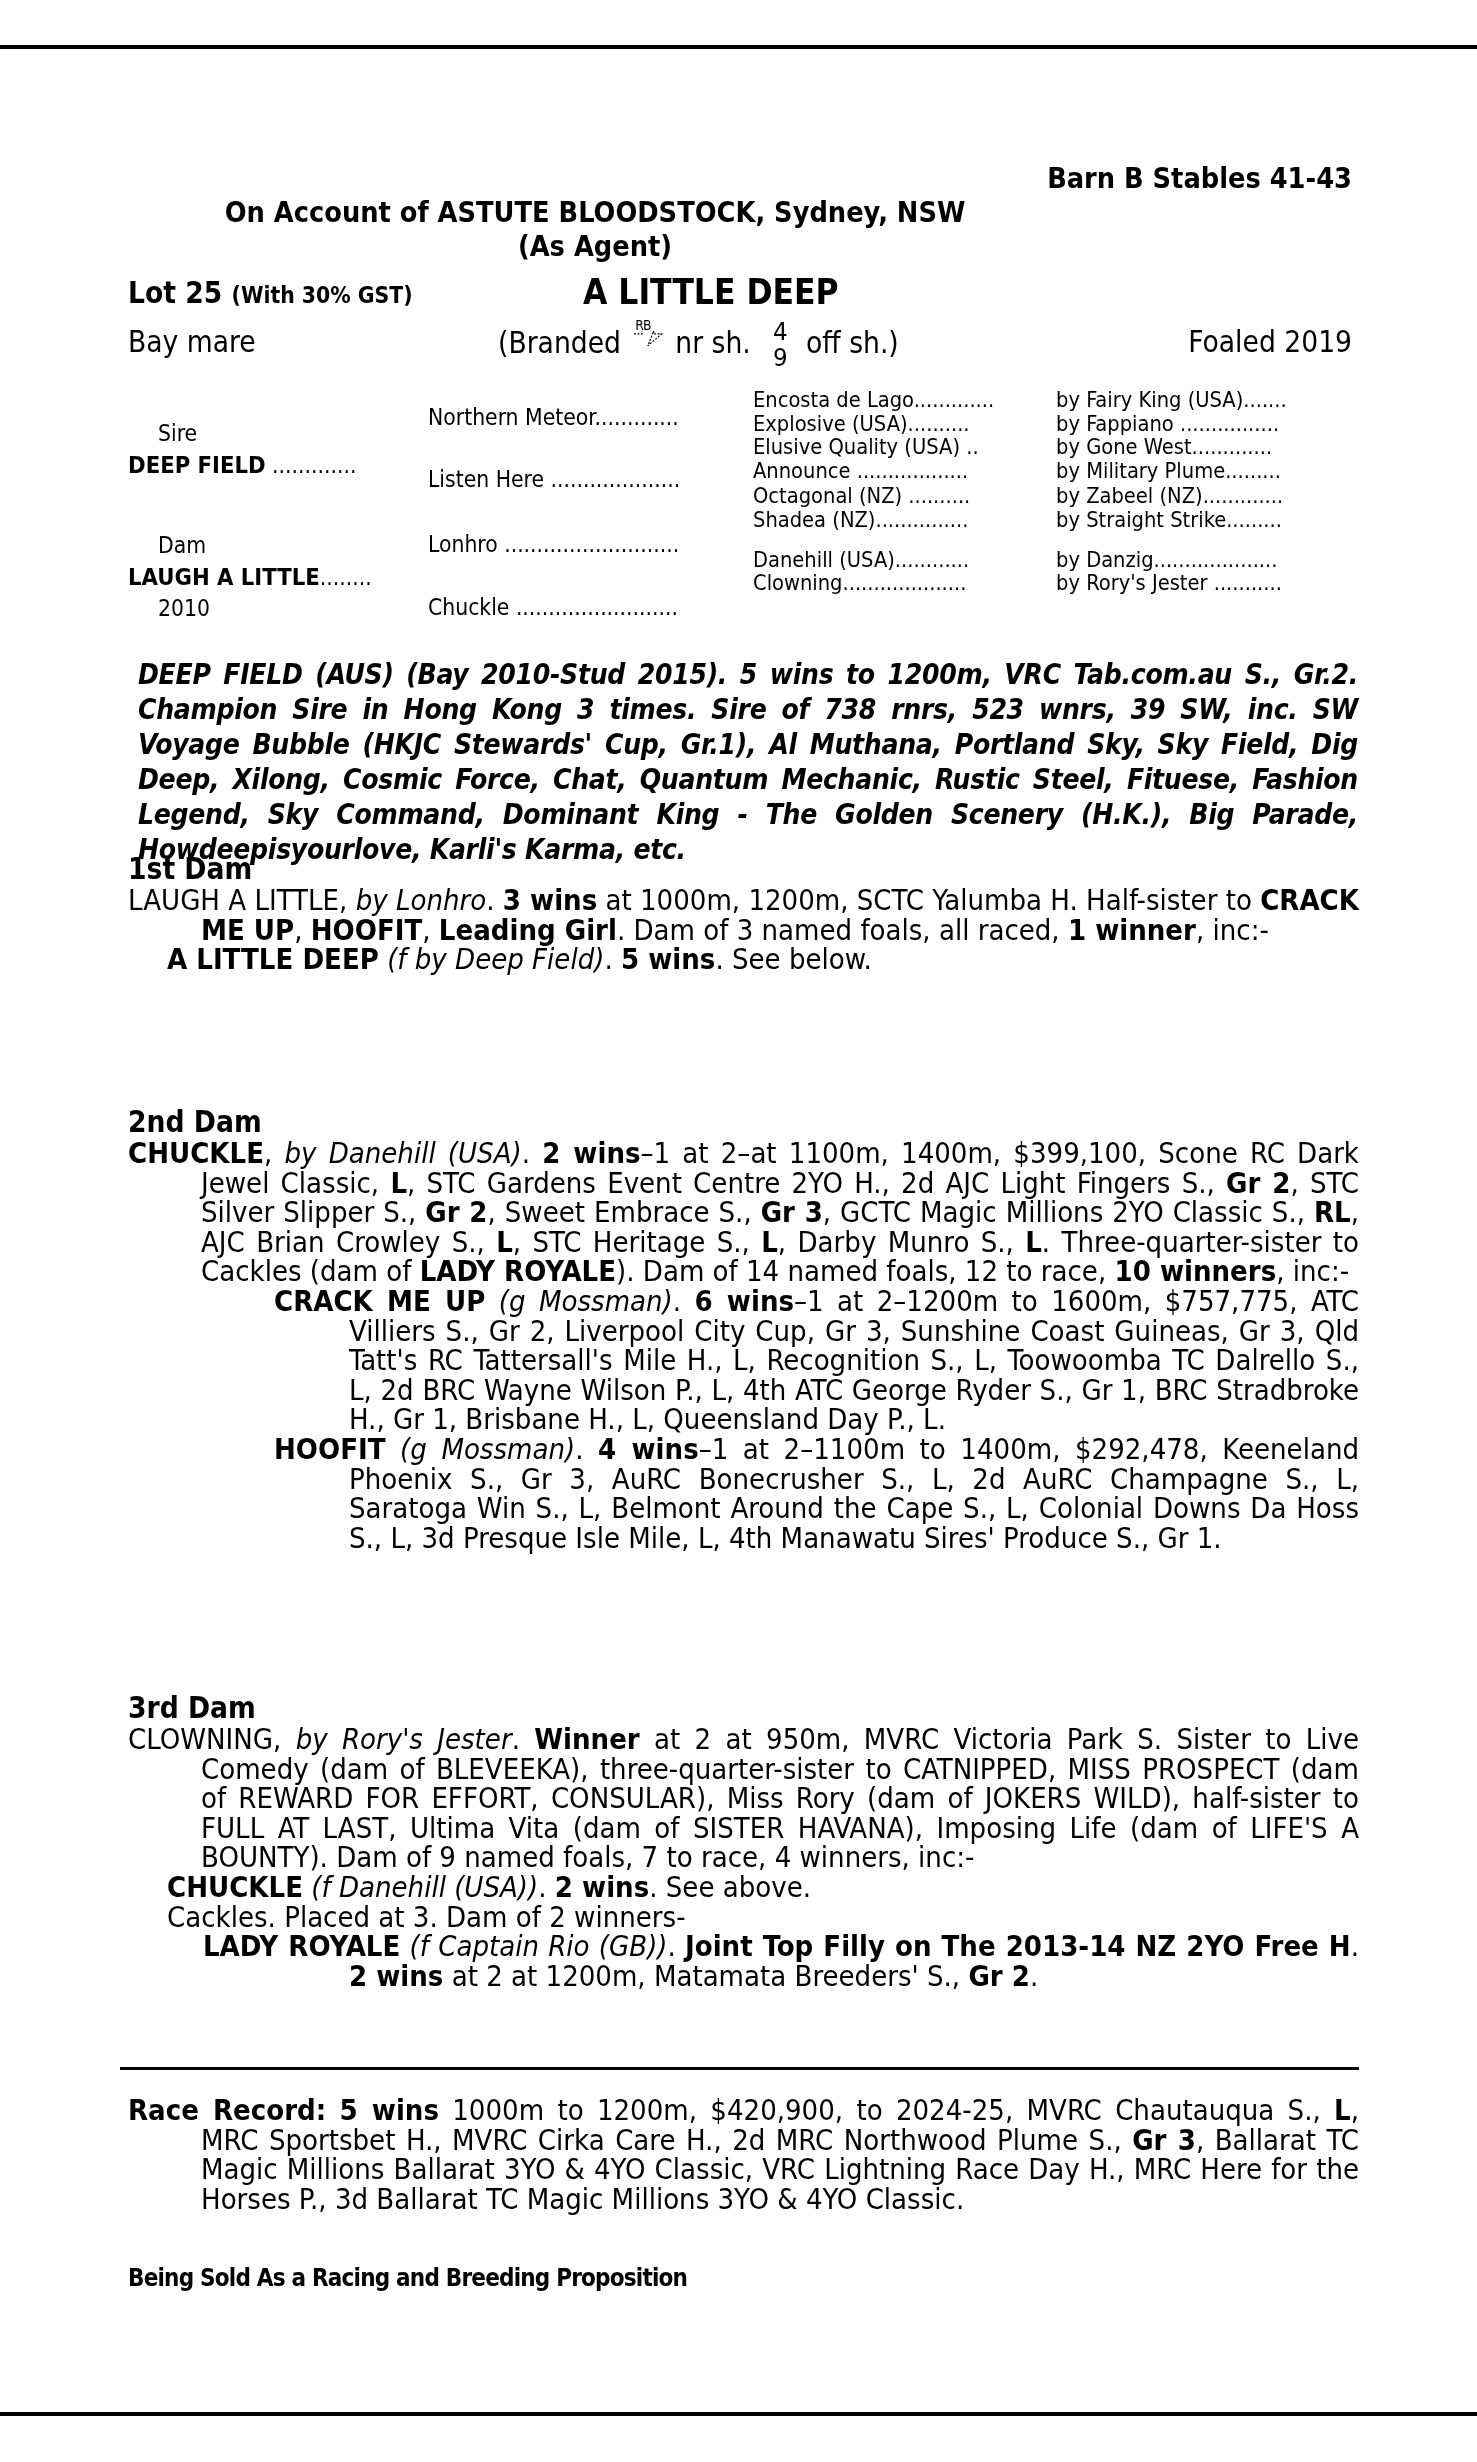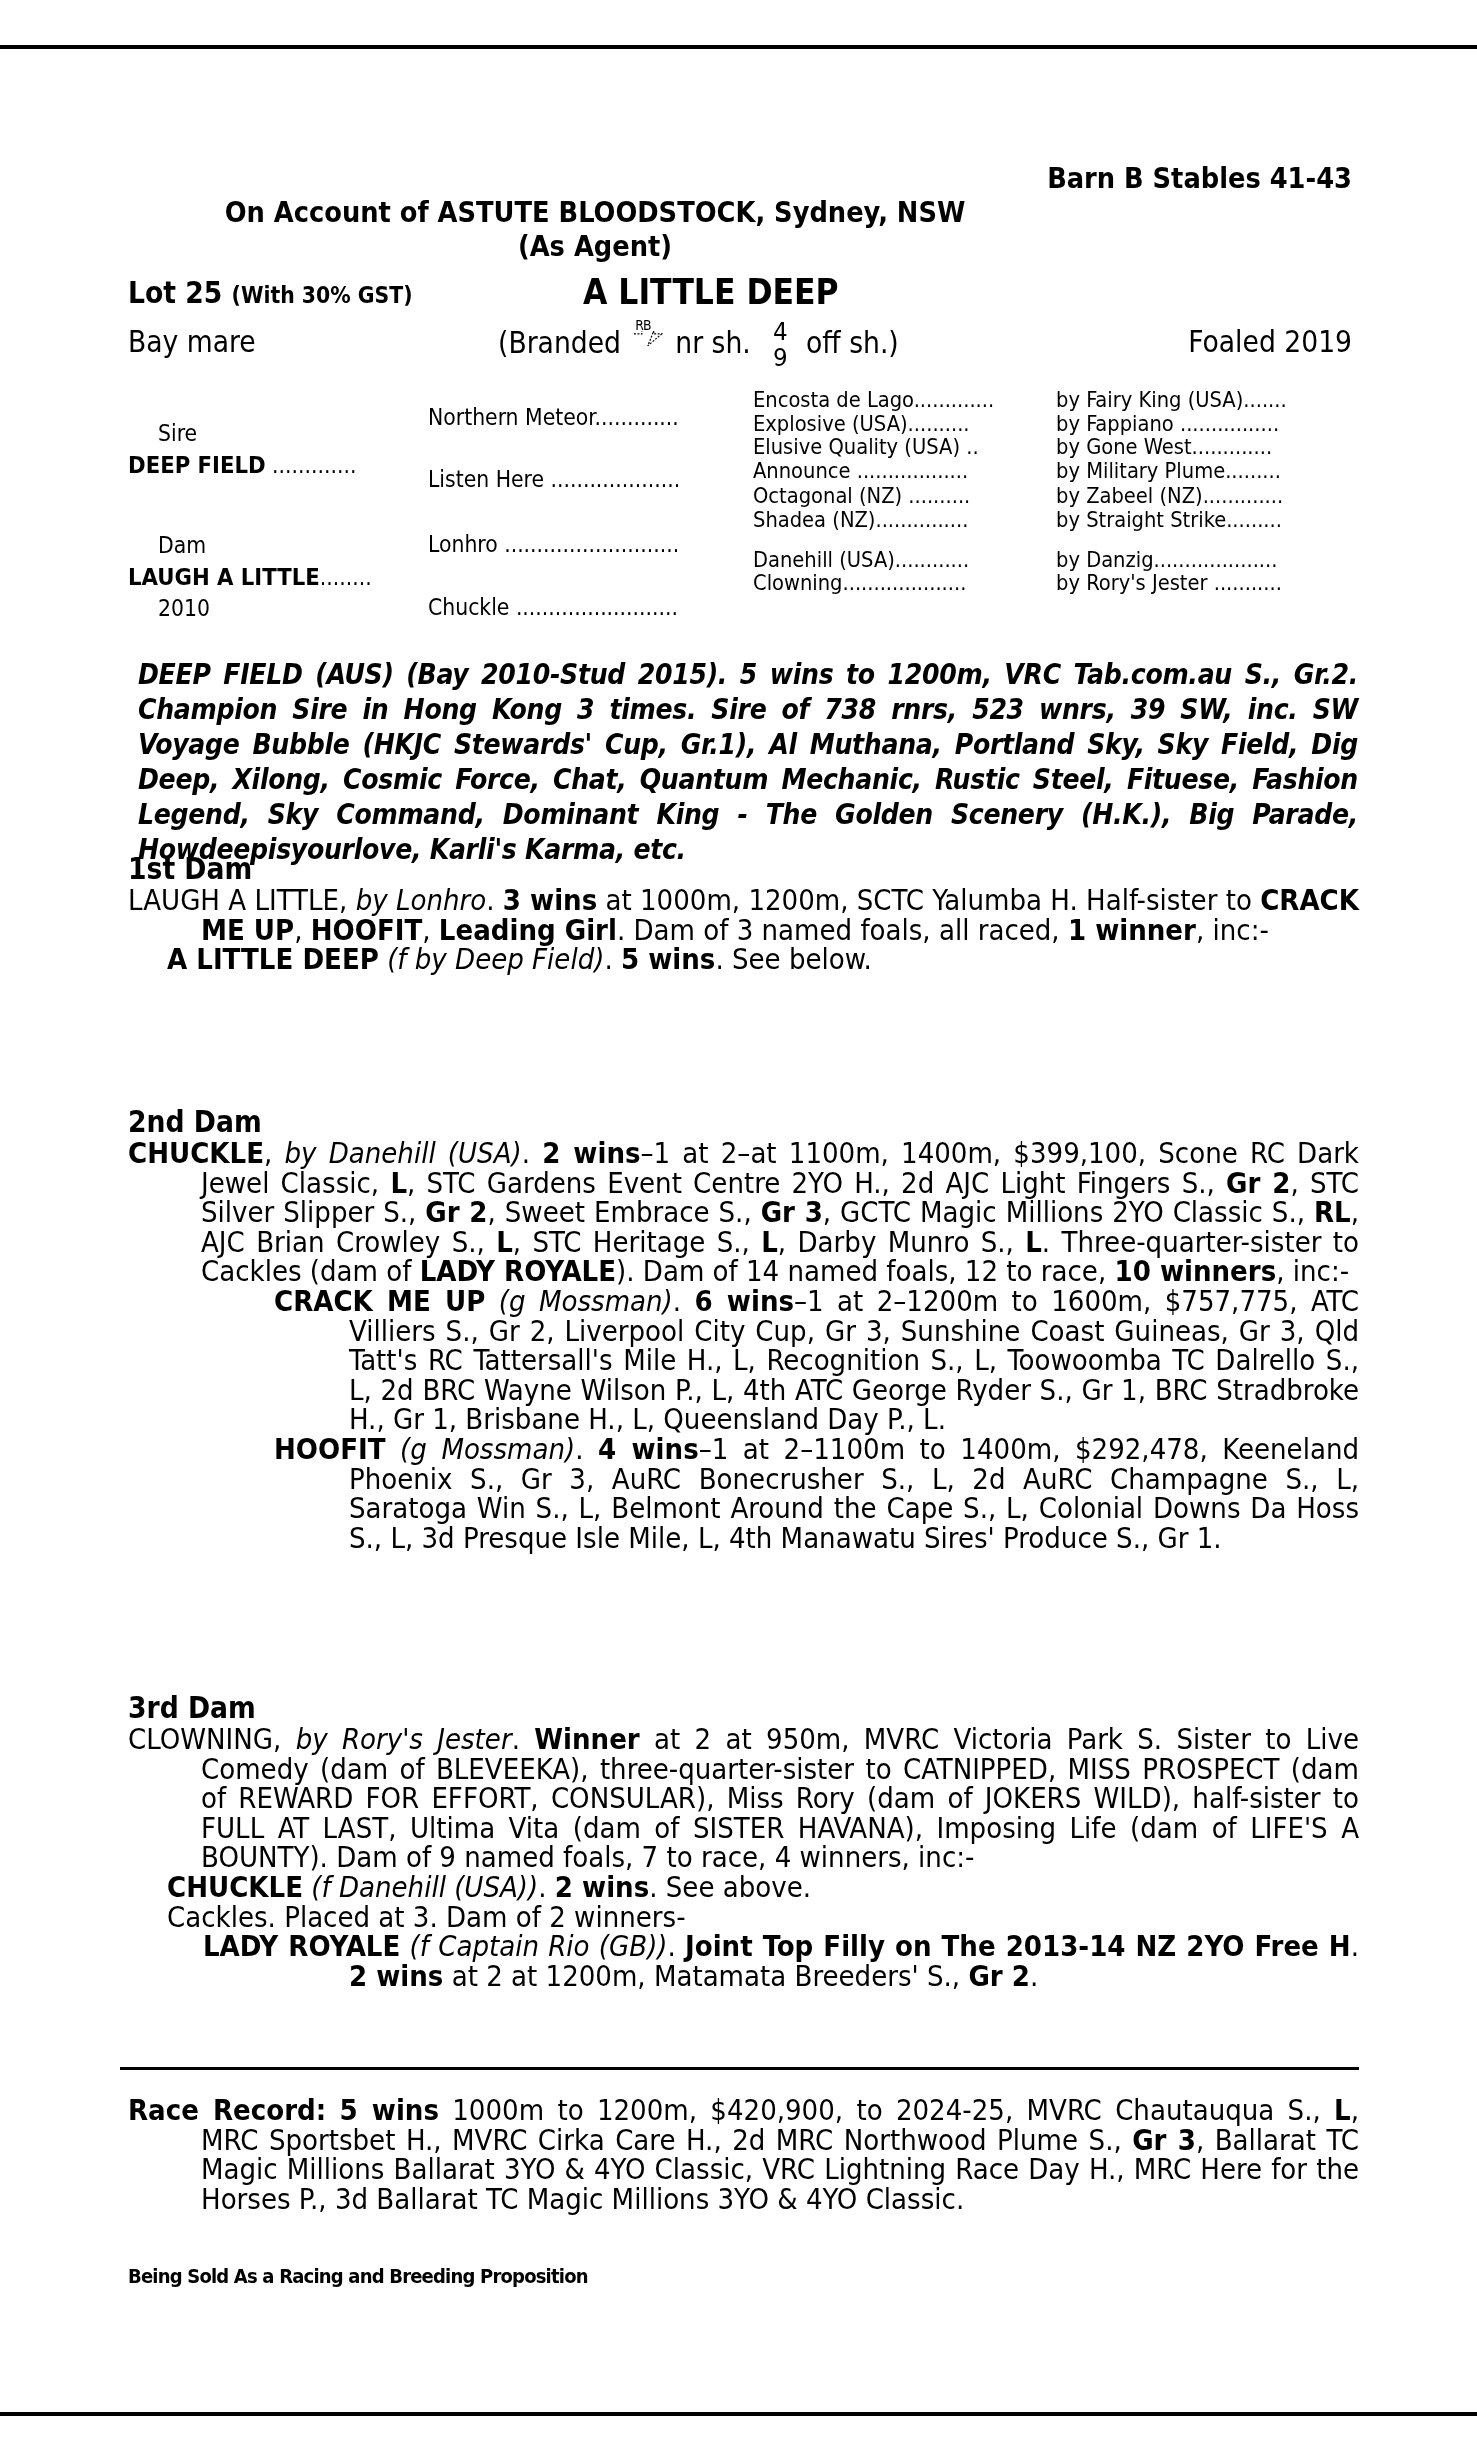--- a/index.html
+++ b/index.html
@@ -24,21 +24,21 @@
   .ped b { font-size:23.6px; }
   .ped-r { font-size:21.7px; line-height:23.6px; }
   
   .body { position:absolute; left:128px; width:1231px; font-size:29px; line-height:29.6px; }
   .p { text-align:justify; text-indent:-73px; padding-left:73px; margin:0; }
   .p.sub2 { padding-left:221px; text-indent:-75px; }
   .h { font-weight:bold; font-size:29.6px; margin:0; line-height:33px; }
   .sire-para { position:absolute; left:138px; width:1220px; top:657px; font-weight:bold; font-style:italic; font-size:28px; line-height:35px; text-align:justify; margin:0; letter-spacing:-0.3px; }
   .sep { position:absolute; left:120px; width:1239px; top:2067px; height:3px; background:#000; }
   .race { top:2096px; }
-  .sold { position:absolute; left:128px; top:2264px; font-weight:bold; font-size:20px; letter-spacing:-0.8px; }
+  .sold { position:absolute; left:128px; top:2264px; font-weight:bold; font-size:24px; letter-spacing:-0.8px; }
   i { font-style:italic; }
 </style>
 </head>
 <body>
 
 <div class="rule-top"></div>
 
 <div class="abs barn cond">Barn B Stables 41-43</div>
 <div class="abs acct cond" style="top:195px;">On Account of ASTUTE BLOODSTOCK, Sydney, NSW</div>
 <div class="abs acct cond" style="top:229px;">(As Agent)</div>

